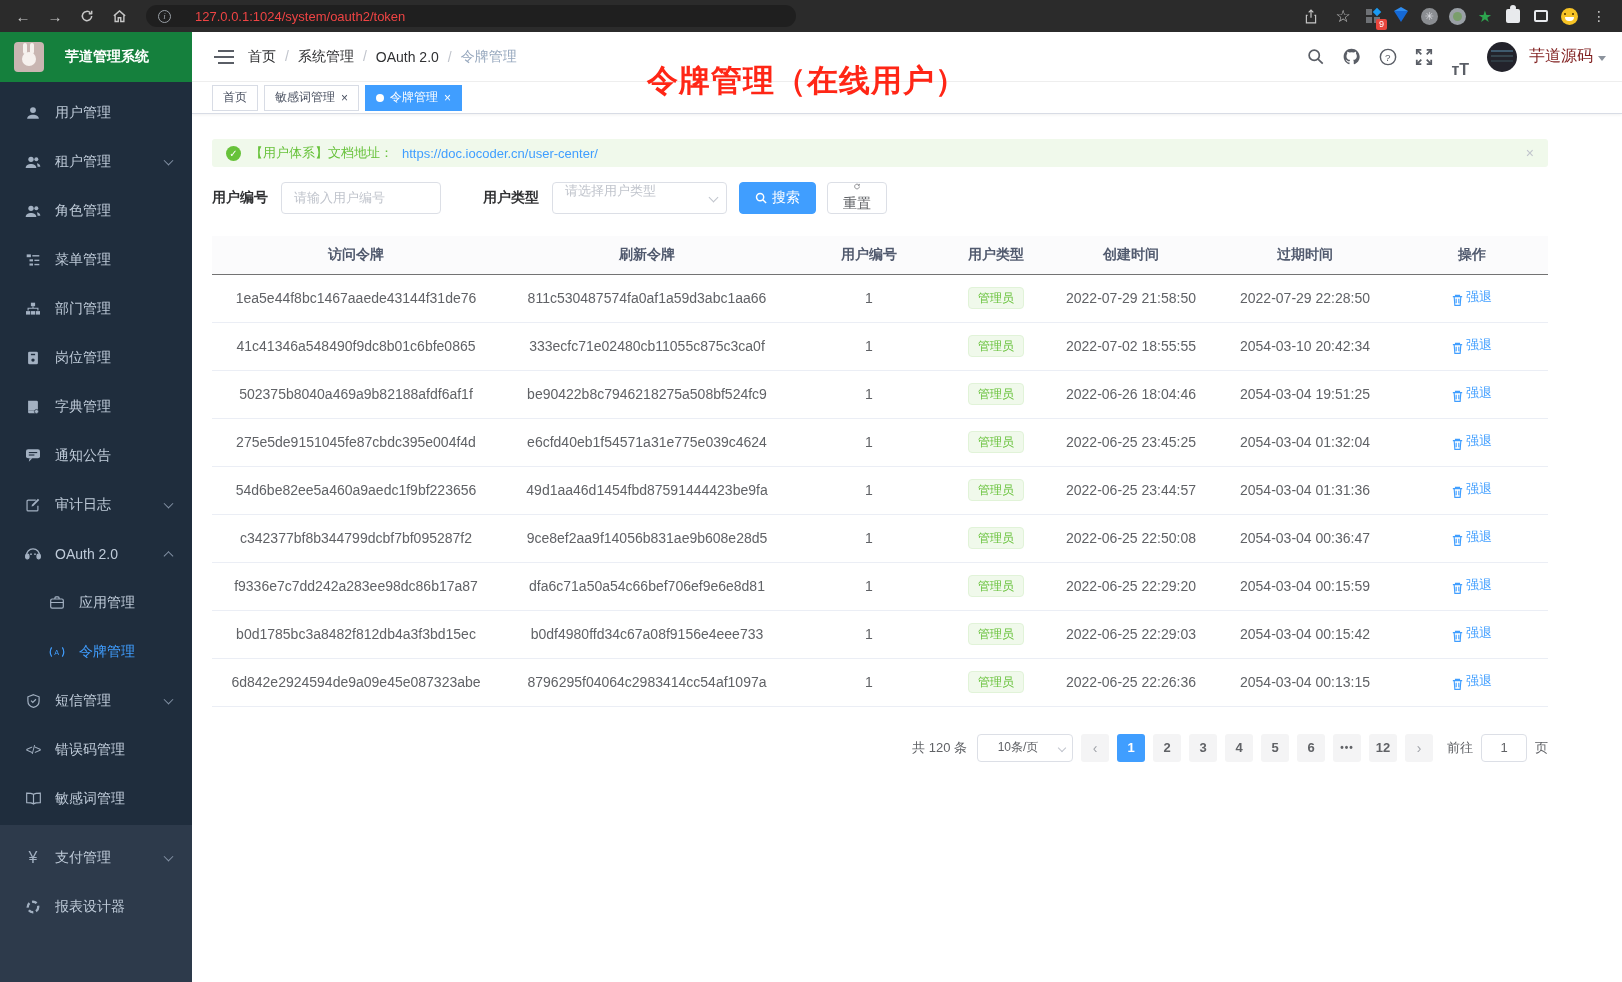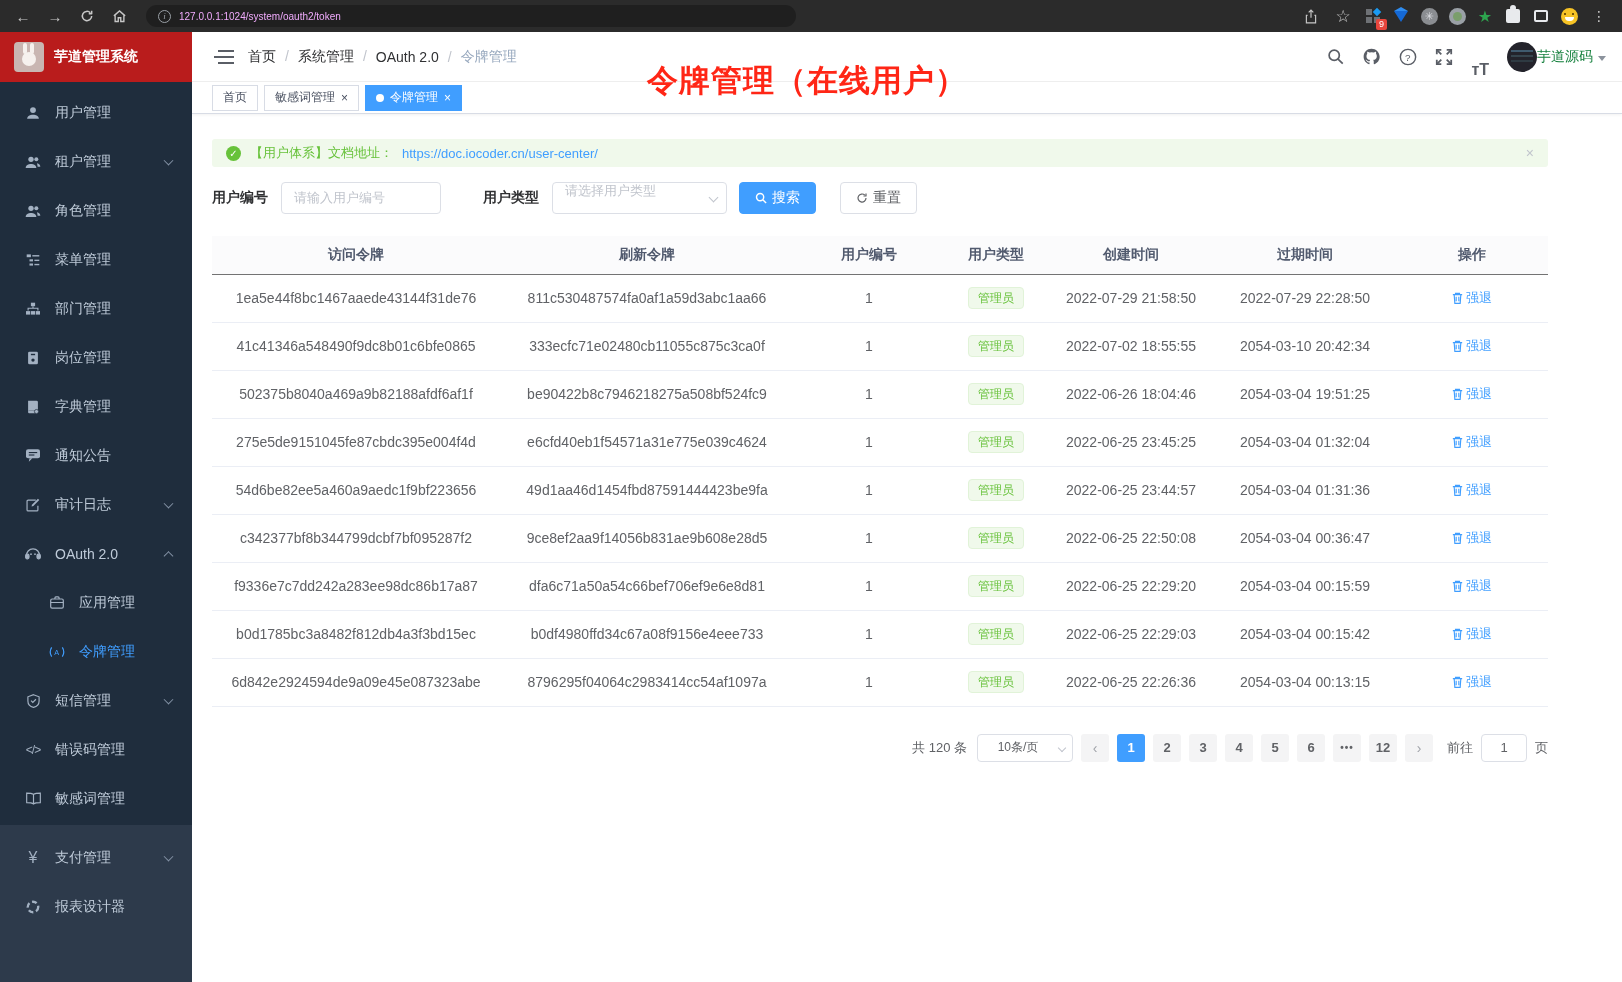--- a/index.html
+++ b/index.html
@@ -3,21 +3,21 @@
 <meta charset="utf-8">
 <style>
   * { margin:0; padding:0; box-sizing:border-box; }
   html,body { width:1622px; height:982px; overflow:hidden; font-family:"Liberation Sans","DejaVu Sans",sans-serif; background:#fff; }
 
   
   .browser-bar { position:absolute; top:0; left:0; width:1622px; height:32px; background:#2b2b2b; display:flex; align-items:center; padding:0 10px; gap:6px; z-index:50; }
   .bnav { width:26px; height:26px; display:flex; align-items:center; justify-content:center; color:#c7c7c7; font-size:15px; border-radius:50%; flex:0 0 auto; }
   .url-pill { height:22px; width:650px; background:#1f1f1f; border-radius:12px; display:flex; align-items:center; padding:0 12px; gap:8px; margin-left:8px; }
   .url-info { width:13px; height:13px; border:1px solid #9aa0a6; border-radius:50%; color:#9aa0a6; font-size:9px; display:flex; align-items:center; justify-content:center; font-style:italic; font-family:"Liberation Serif",serif; }
-  .url-text { color:#f0abfc; font-size:10px; white-space:nowrap; }
+  .url-text { color:#ef4444; font-size:13px; white-space:nowrap;margin-left:16px; }
   .burl-spacer { flex:1; }
   .bext { width:22px; height:22px; display:flex; align-items:center; justify-content:center; position:relative; flex:0 0 auto; }
   .ext-grid { width:14px; height:14px; position:relative; }
   .ext-grid i { position:absolute; width:6px; height:6px; background:#6e7175; }
   .ext-grid i:nth-child(1){left:0;top:0;} .ext-grid i:nth-child(2){left:0;top:8px;} .ext-grid i:nth-child(3){left:8px;top:8px;}
   .ext-grid .diam { position:absolute; left:8px; top:0; width:6px; height:6px; background:#1a9af2; transform:rotate(45deg); }
   .ext-badge { position:absolute; right:-3px; bottom:-3px; background:#e8453c; color:#fff; font-size:9px; line-height:11px; padding:0 3px; border-radius:2px; }
   .gem { width:0; height:0; border-left:7px solid transparent; border-right:7px solid transparent; border-top:11px solid #1569d6; position:relative; }
   .gem:before { content:""; position:absolute; left:-7px; top:-15px; width:0; height:0; border-left:7px solid transparent; border-right:7px solid transparent; border-bottom:4px solid #2f8df0; }
   .circ-gray { width:17px; height:17px; border-radius:50%; background:#8a8d91; color:#dadce0; font-size:11px; display:flex; align-items:center; justify-content:center; }
@@ -30,21 +30,21 @@
   .emoji-face { width:17px; height:17px; border-radius:50%; background:#f7c325; position:relative; }
   .emoji-face:before { content:""; position:absolute; left:3px; top:5px; width:2.5px; height:2.5px; border-radius:50%; background:#4d3000; box-shadow:8px 0 0 #4d3000; }
   .emoji-face:after { content:""; position:absolute; left:4px; top:9px; width:9px; height:4px; border-radius:0 0 8px 8px; background:#fff; }
   .kebab { color:#c7c7c7; font-size:14px; letter-spacing:0; }
 
   
   .app { position:absolute; top:32px; left:0; width:1622px; height:950px; display:flex; }
 
   
   .sidebar { width:192px; background:#1f2d3d; display:flex; flex-direction:column; flex:0 0 auto; }
-  .logo-area { height:50px; background:#b91c1c; display:flex; align-items:center; padding-left:14px; gap:10px; }
+  .logo-area { height:50px; background:#15803d; display:flex; align-items:center; padding-left:14px; gap:21px; }
   .logo-img { width:30px; height:30px; border-radius:4px; background:#c9b6b2; position:relative; overflow:hidden; }
   .logo-img:before { content:""; position:absolute; left:8px; top:10px; width:14px; height:14px; border-radius:50%; background:#f6f1ee; }
   .logo-img:after { content:""; position:absolute; left:9px; top:1px; width:4px; height:11px; border-radius:3px; background:#f6f1ee; box-shadow:7px 0 0 #f6f1ee; }
   .logo-title { color:#fff; font-size:14px; font-weight:bold; }
   .menu { padding-top:6px; }
   .mitem { height:49px; display:flex; align-items:center; padding:0 16px 0 25px; color:#bfcbd9; font-size:14px; gap:14px; position:relative; cursor:pointer; }
   .mitem .micon { width:16px; text-align:center; font-size:14px; color:#a3b1c2; flex:0 0 16px; display:flex; justify-content:center; }
   .mitem.sub { padding-left:49px; }
   .mitem.active { color:#409eff; }
   .mitem.active .micon { color:#409eff; }
@@ -61,21 +61,21 @@
   .hamburger i:nth-child(1){top:0;} .hamburger i:nth-child(2){top:6px; left:0;} .hamburger i:nth-child(3){top:12px;}
   .crumbs { display:flex; align-items:center; font-size:14px; color:#303133; gap:9px; }
   .crumb:after { content:"/"; color:#c0c4cc; margin-left:9px; }
   .crumb:last-child:after { content:""; }
   .crumb:last-child { color:#97a8be; }
   .hdr-spacer { flex:1; }
   .hdr-tools { display:flex; align-items:center; gap:18px; color:#5a5e66; }
   .tool { display:flex; align-items:center; justify-content:center; cursor:pointer; }
   .avatar { width:30px; height:30px; border-radius:50%; background:#23232b; position:relative; overflow:hidden; }
   .avatar:before { content:""; position:absolute; left:4px; top:8px; width:22px; height:2px; background:#3f5a6e; box-shadow:0 5px 0 #35444d, 0 10px 0 #2e3a42; }
-  .uname { font-size:14px; color:#15803d; margin-left:0; }
+  .uname { font-size:16px; color:#7f1d1d; margin-left:12px; }
   .caret-down { width:0; height:0; border-left:4px solid transparent; border-right:4px solid transparent; border-top:5px solid #8c939d; margin-left:5px; margin-top:4px; }
 
   
   .tabsbar { height:32px; border-bottom:1px solid #d8dce5; box-shadow:0 1px 3px rgba(0,0,0,.06); display:flex; align-items:center; padding-left:20px; gap:6px; background:#fff; }
   .tag { height:26px; display:inline-flex; align-items:center; padding:0 10px; border:1px solid #d8dce5; background:#fff; color:#495060; font-size:12px; gap:6px; cursor:pointer; }
   .tag .dot { width:8px; height:8px; border-radius:50%; background:#fff; display:none; }
   .tag .x { font-size:12px; color:#495060; line-height:1; }
   .tag.active { background:#409eff; border-color:#409eff; color:#fff; }
   .tag.active .dot { display:inline-block; }
   .tag.active .x { color:#fff; }
@@ -93,28 +93,28 @@
 
   .filters { margin-top:14px; display:flex; align-items:center; }
   .flabel { font-size:14px; font-weight:bold; color:#303133; margin-right:13px; }
   .finput { width:160px; height:32px; border:1px solid #dcdfe6; border-radius:4px; padding:0 12px; font-size:13px; color:#606266; outline:none; }
   .finput::placeholder, .fselect input::placeholder { color:#c0c4cc; }
   .fselect { position:relative; width:175px; margin-right:12px; }
   .fselect input { width:175px; height:32px; border:1px solid #dcdfe6; border-radius:4px; padding:0 26px 15px 12px; font-size:13px; outline:none; background:#fff; }
   .fselect .sel-chev { position:absolute; right:10px; top:13px; width:7px; height:7px; border-right:1.3px solid #c0c4cc; border-bottom:1.3px solid #c0c4cc; transform:rotate(45deg); pointer-events:none; } .gap2 { width:42px; }
   .btn { height:32px; border-radius:4px; font-size:14px; display:inline-flex; align-items:center; justify-content:center; gap:5px; cursor:pointer; padding:0 15px; border:1px solid #dcdfe6; background:#fff; color:#606266; }
   .btn.primary { background:#409eff; border-color:#409eff; color:#fff; }
-  .btn + .btn { margin-left:24px; }
+  .btn + .btn { margin-left:11px;flex-direction:column; }
 
   
   table.grid { margin-top:22px; width:1336px; border-collapse:collapse; table-layout:fixed; }
   table.grid th { height:38px; font-size:14px; font-weight:bold; color:#515a6e; background:#fbfbfc; border-bottom:1px solid #737373; text-align:center; }
   table.grid td { height:48px; font-size:14px; color:#606266; border-bottom:1px solid #ebeef5; text-align:center; white-space:nowrap; }
   .tag-success { display:inline-block; padding:3px 9px; font-size:12px; color:#67c23a; background:#f0f9eb; border:1px solid #e1f3d8; border-radius:4px; line-height:1.2; }
-  .op-link { color:#409eff; font-size:13px; text-decoration:none; display:inline-flex; align-items:center; gap:3px; cursor:pointer; }
+  .op-link { color:#409eff; font-size:13px; text-decoration:none; display:inline-flex; align-items:flex-end; gap:3px; cursor:pointer; }
 
   
   .pager { margin-top:27px; display:flex; align-items:center; justify-content:flex-end; gap:8px; font-size:13px; color:#606266; }
   .pg-total { margin-right:2px; }
   .pg-size { position:relative; width:96px; }
   .pg-size input { width:96px; height:28px; border:1px solid #dcdfe6; border-radius:4px; font-size:12px; color:#606266; text-align:center; outline:none; padding-right:14px; }
   .pg-size .sel-chev { position:absolute; right:8px; top:11px; width:6px; height:6px; border-right:1.3px solid #c0c4cc; border-bottom:1.3px solid #c0c4cc; transform:rotate(45deg); }
   .pg-btn { min-width:28px; height:28px; border-radius:3px; background:#f4f4f5; color:#606266; font-size:13px; font-weight:bold; display:inline-flex; align-items:center; justify-content:center; cursor:pointer; padding:0 4px; }
   .pg-btn.arrow { color:#a0a3a9; font-size:14px; font-weight:normal; }
   .pg-btn.active { background:#409eff; color:#fff; }

